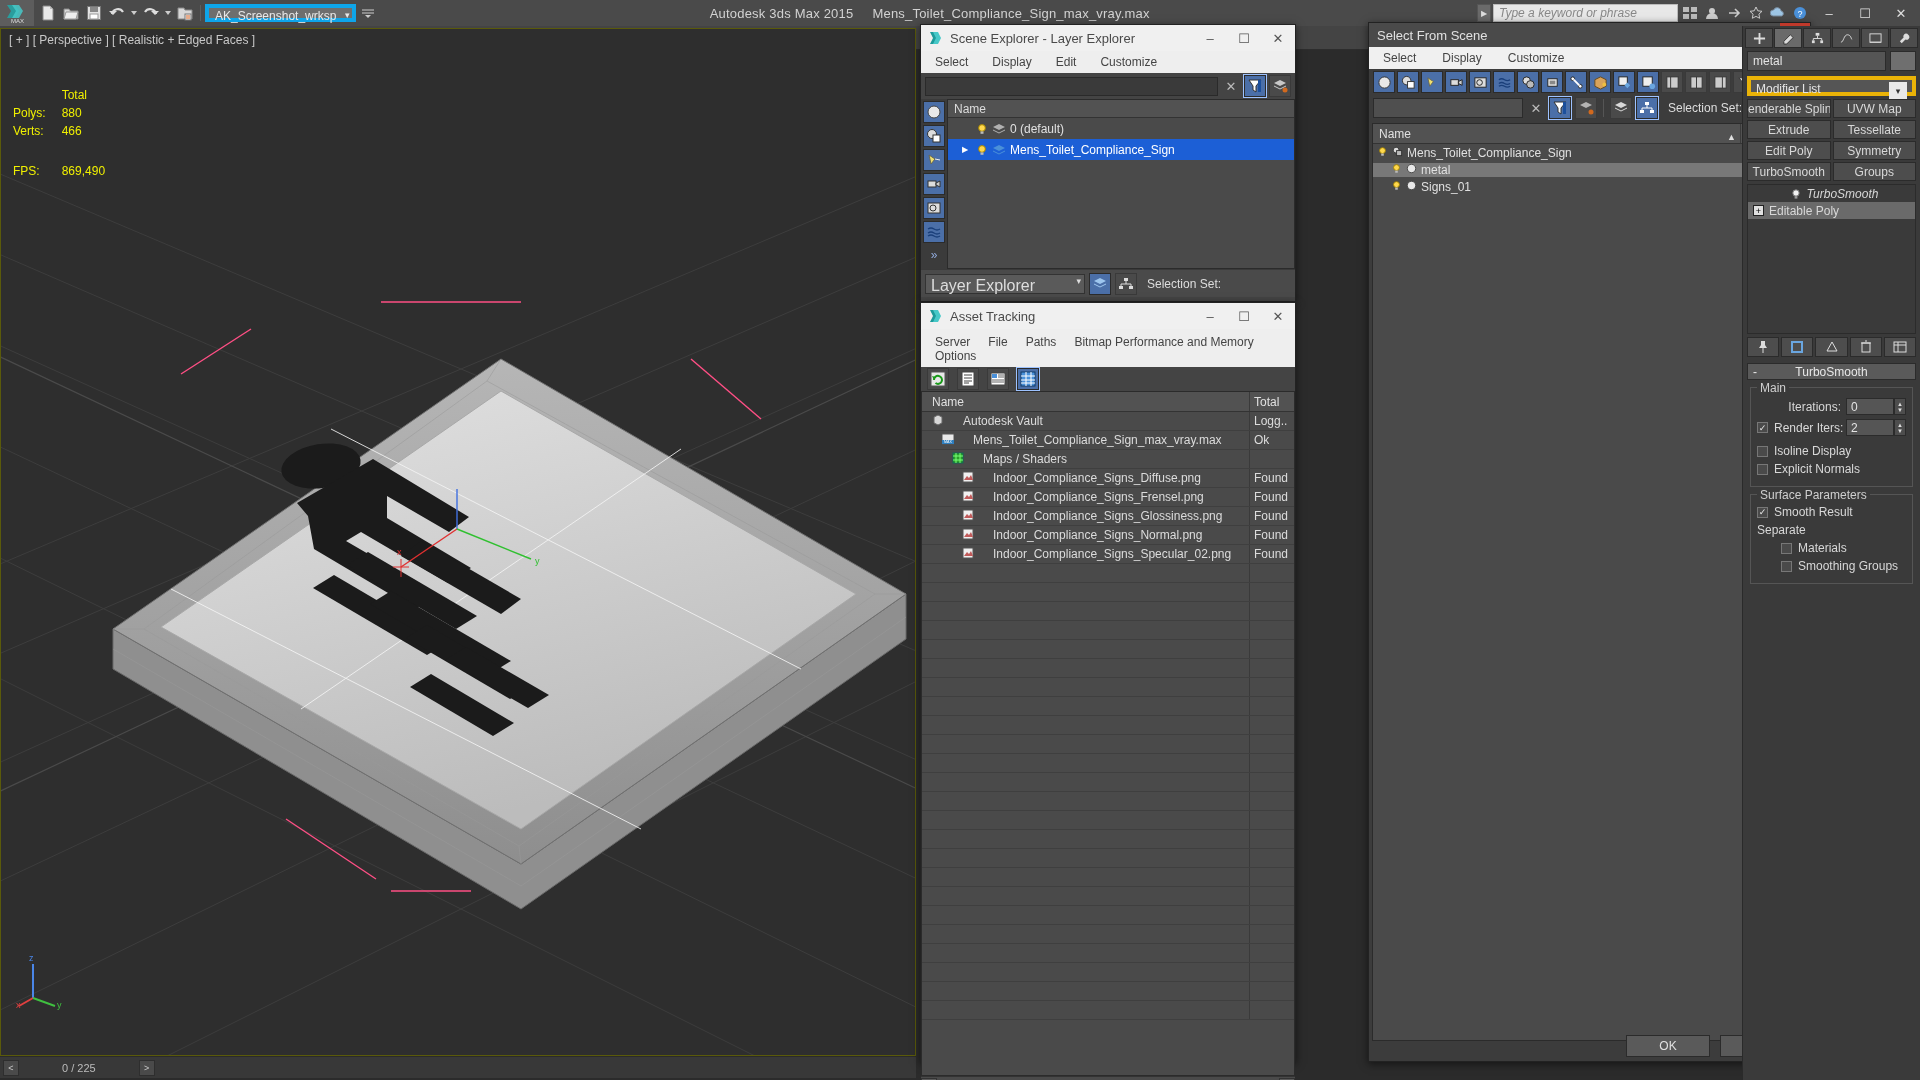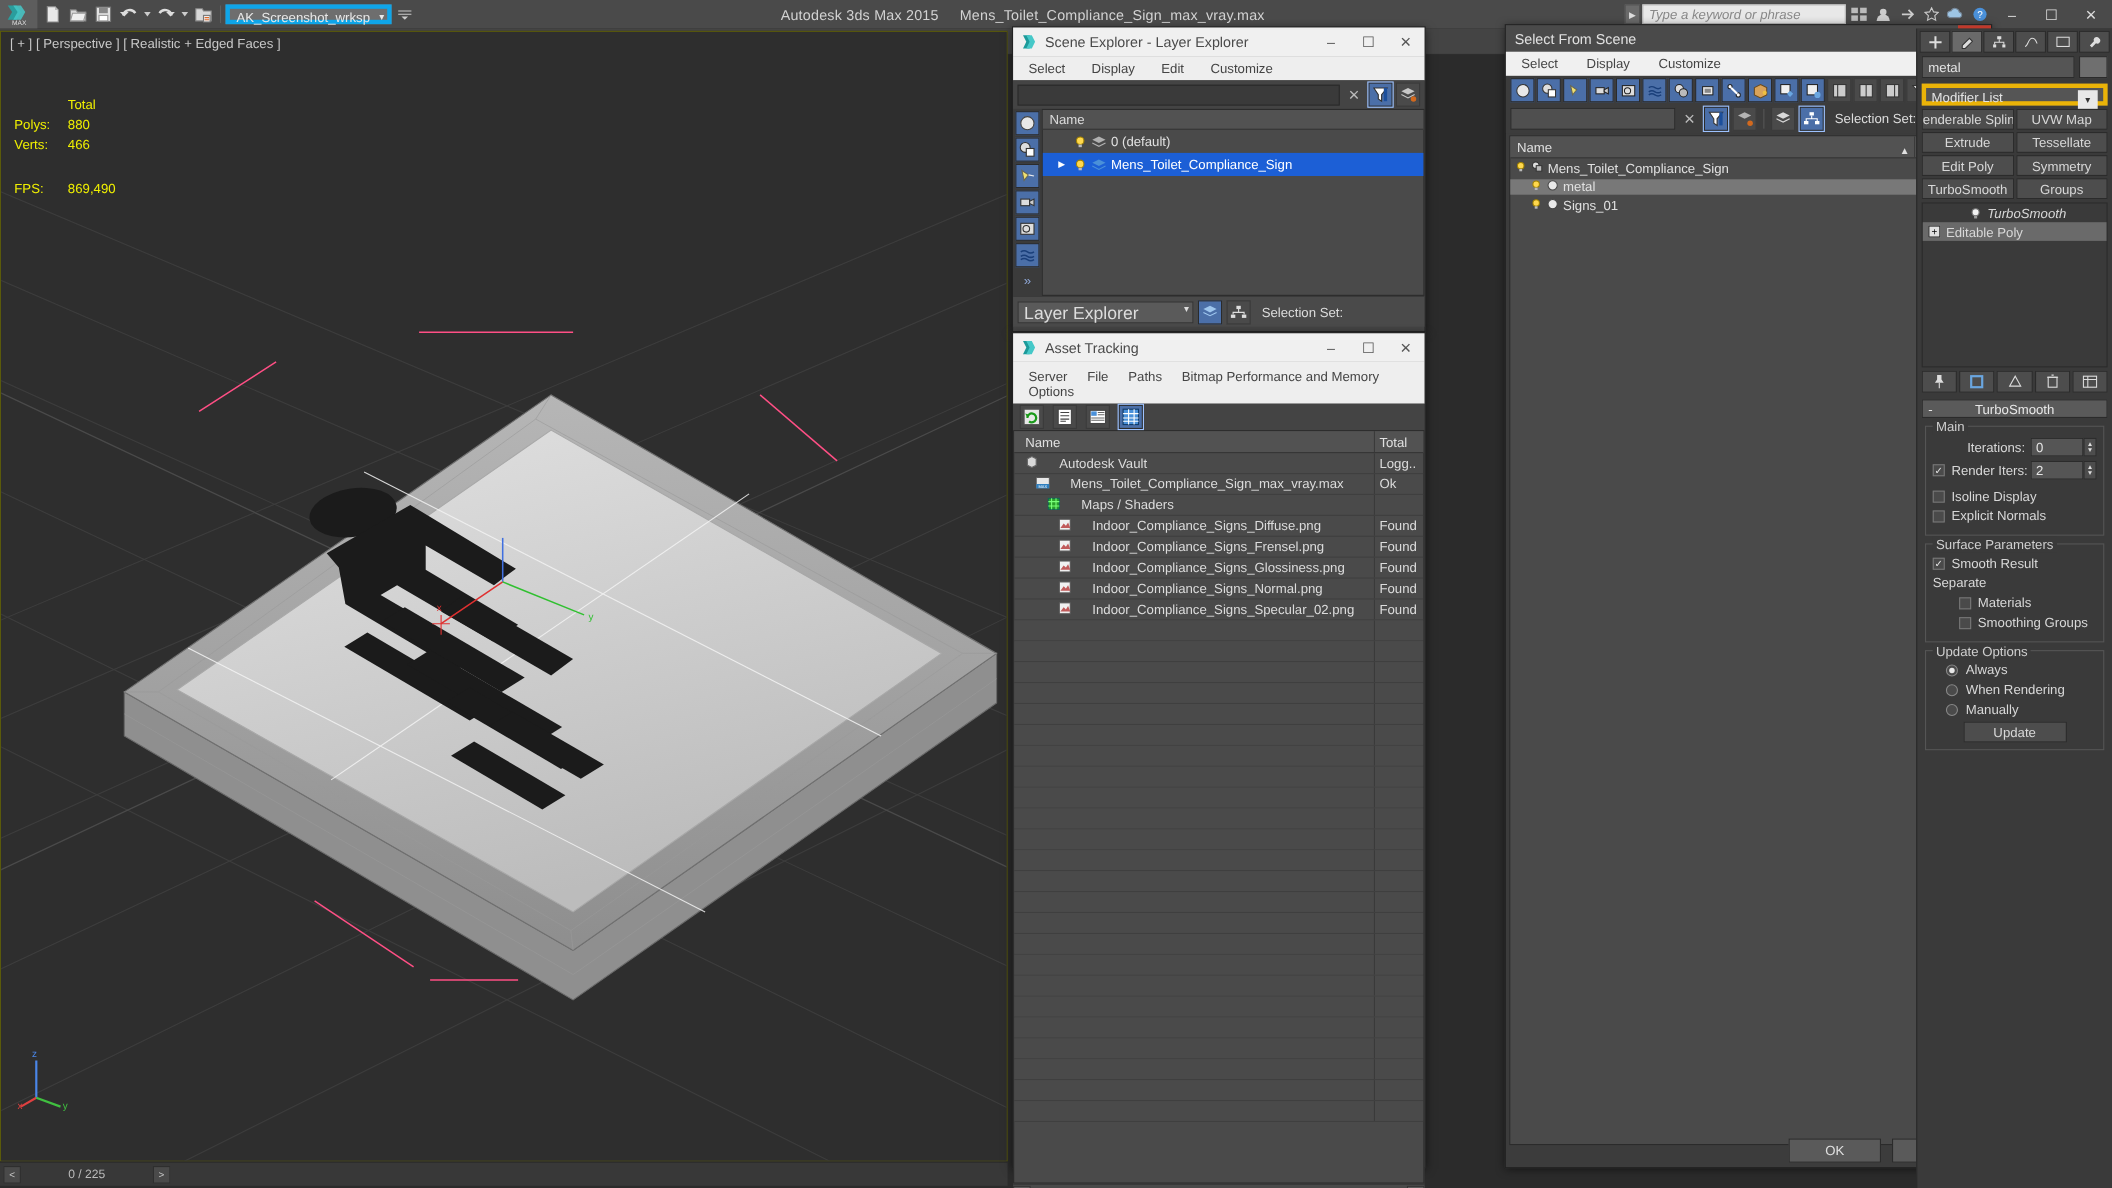--- a/index.html
+++ b/index.html
@@ -1503,33 +1503,15 @@
       <div class="fr" style="padding-left:24px">
         <span class="ck"></span>
         <span>Materials</span>
       </div>
       <div class="fr" style="padding-left:24px">
         <span class="ck"></span>
         <span>Smoothing Groups</span>
       </div>
     </div>
 
-    <div class="grp">
-      <span class="gl">Update Options</span>
-      <div class="fr" style="padding-left:12px">
-        <span class="rd">
-            <span class="dot"></span>
-          </span>
-        <span>Always</span>
-      </div>
-      <div class="fr" style="padding-left:12px">
-        <span class="rd"></span>
-        <span>When Rendering</span>
-      </div>
-      <div class="fr" style="padding-left:12px">
-        <span class="rd"></span>
-        <span>Manually</span>
-      </div>
-      <button class="cp-updbtn">Update</button>
-    </div>
   </div>
 
 </div>
 
 </body></html>

